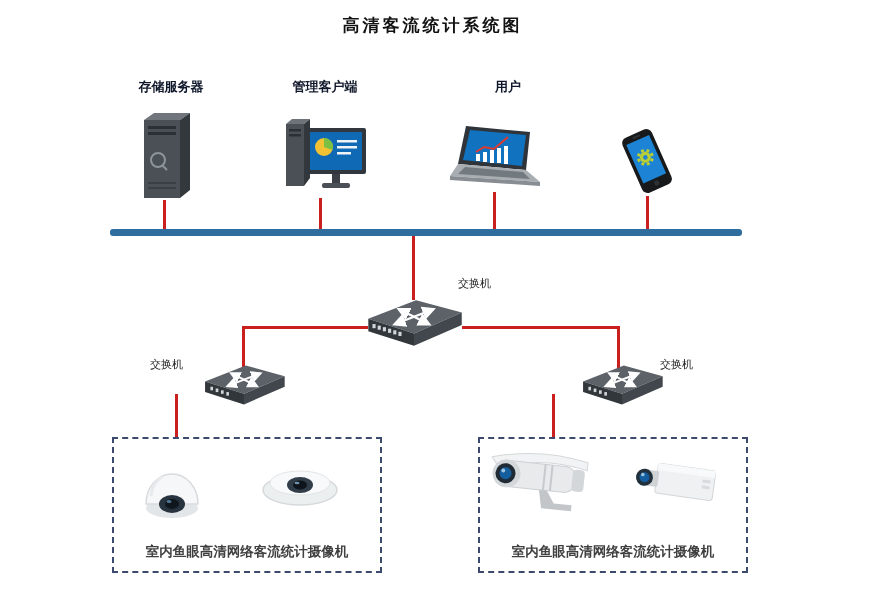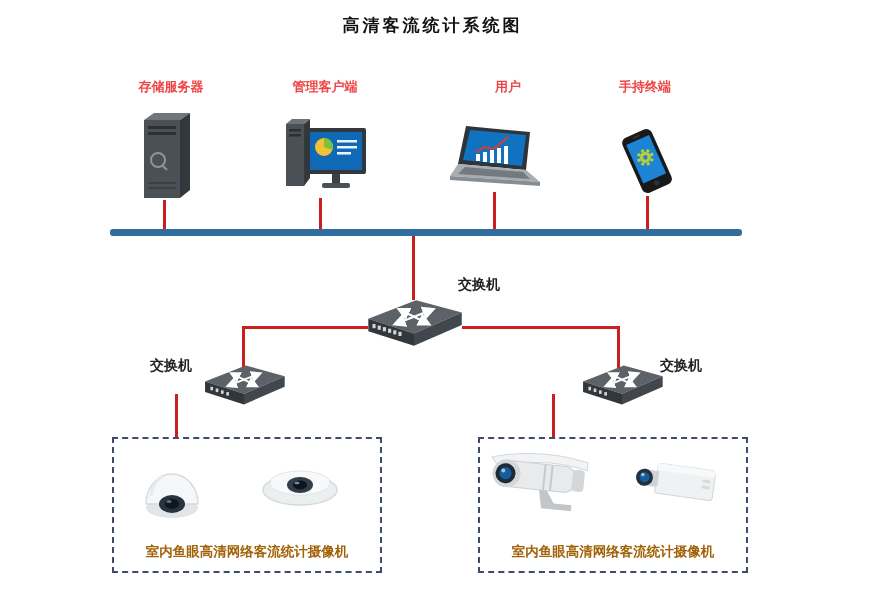--- a/index.html
+++ b/index.html
@@ -1,47 +1,46 @@
 <!DOCTYPE html>
 <html><head>
 <meta charset="utf-8">
 <style>
   html,body{margin:0;padding:0;background:#ffffff;}
   body{font-family:"Liberation Sans","DejaVu Sans",sans-serif;color:#1a1a1a;}
   .canvas{position:relative;width:890px;height:604px;background:#ffffff;overflow:hidden;}
   .title{position:absolute;left:0;top:14px;width:865px;text-align:center;
          font-size:17px;font-weight:bold;letter-spacing:3px;color:#111;}
-  .dev-label{position:absolute;font-size:13px;font-weight:bold;text-align:center;color:#ef4444;}
-  .sw-label{position:absolute;font-size:14px;font-weight:bold;color:#222;}
+  .dev-label{position:absolute;font-size:13px;font-weight:bold;text-align:center;color:#0f172a;}
+  .sw-label{position:absolute;font-size:11px;font-weight:normal;color:#222;}
   .rline{position:absolute;background:#c9201d;}
   .bus{position:absolute;left:110px;top:229px;width:632px;height:7px;background:#2e6d9e;border-radius:3px;}
   .icon{position:absolute;}
   .cam-group{position:absolute;border:2px dashed #3c4a6e;background:#ffffff;}
   .cam-group-label{position:absolute;left:0;right:0;bottom:10px;text-align:center;
-                   font-size:13.5px;font-weight:bold;color:#a16207;}
+                   font-size:13.5px;font-weight:bold;color:#404040;}
 </style>
 </head>
 <body>
 
 <svg width="0" height="0" style="position:absolute" aria-hidden="true">
   <defs>
     <marker id="arrow-w" markerWidth="7" markerHeight="7" refX="4.5" refY="3" orient="auto">
       <path d="M0,0 L6,3 L0,6 Z" fill="#ffffff"></path>
     </marker>
   </defs>
 </svg>
 
 <div class="canvas">
 
   <div class="title">高清客流统计系统图</div>
 
   <div class="dev-label" style="left:112px;top:78px;width:118px;">存储服务器</div>
   <div class="dev-label" style="left:448px;top:78px;width:120px;">用户</div>
   <div class="dev-label" style="left:262px;top:78px;width:126px;">管理客户端</div>
-  <div class="dev-label" style="left:582px;top:78px;width:126px;">手持终端</div>
 
   <svg class="icon" style="left:138px;top:110px;" width="56" height="92" viewBox="0 0 56 92">
     <polygon points="6,10 16,3 52,3 42,10" fill="#70767c"></polygon>
     <rect x="6" y="10" width="36" height="78" fill="#4a5056"></rect>
     <polygon points="42,10 52,3 52,80 42,88" fill="#33383d"></polygon>
     <rect x="10" y="16" width="28" height="3" fill="#2b3034"></rect>
     <rect x="10" y="22" width="28" height="3" fill="#2b3034"></rect>
     <circle cx="20" cy="50" r="7" fill="none" stroke="#8d949a" stroke-width="2"></circle>
     <line x1="24" y1="55" x2="29" y2="60" stroke="#8d949a" stroke-width="2"></line>
     <rect x="10" y="72" width="28" height="2" fill="#3a3f44"></rect>

